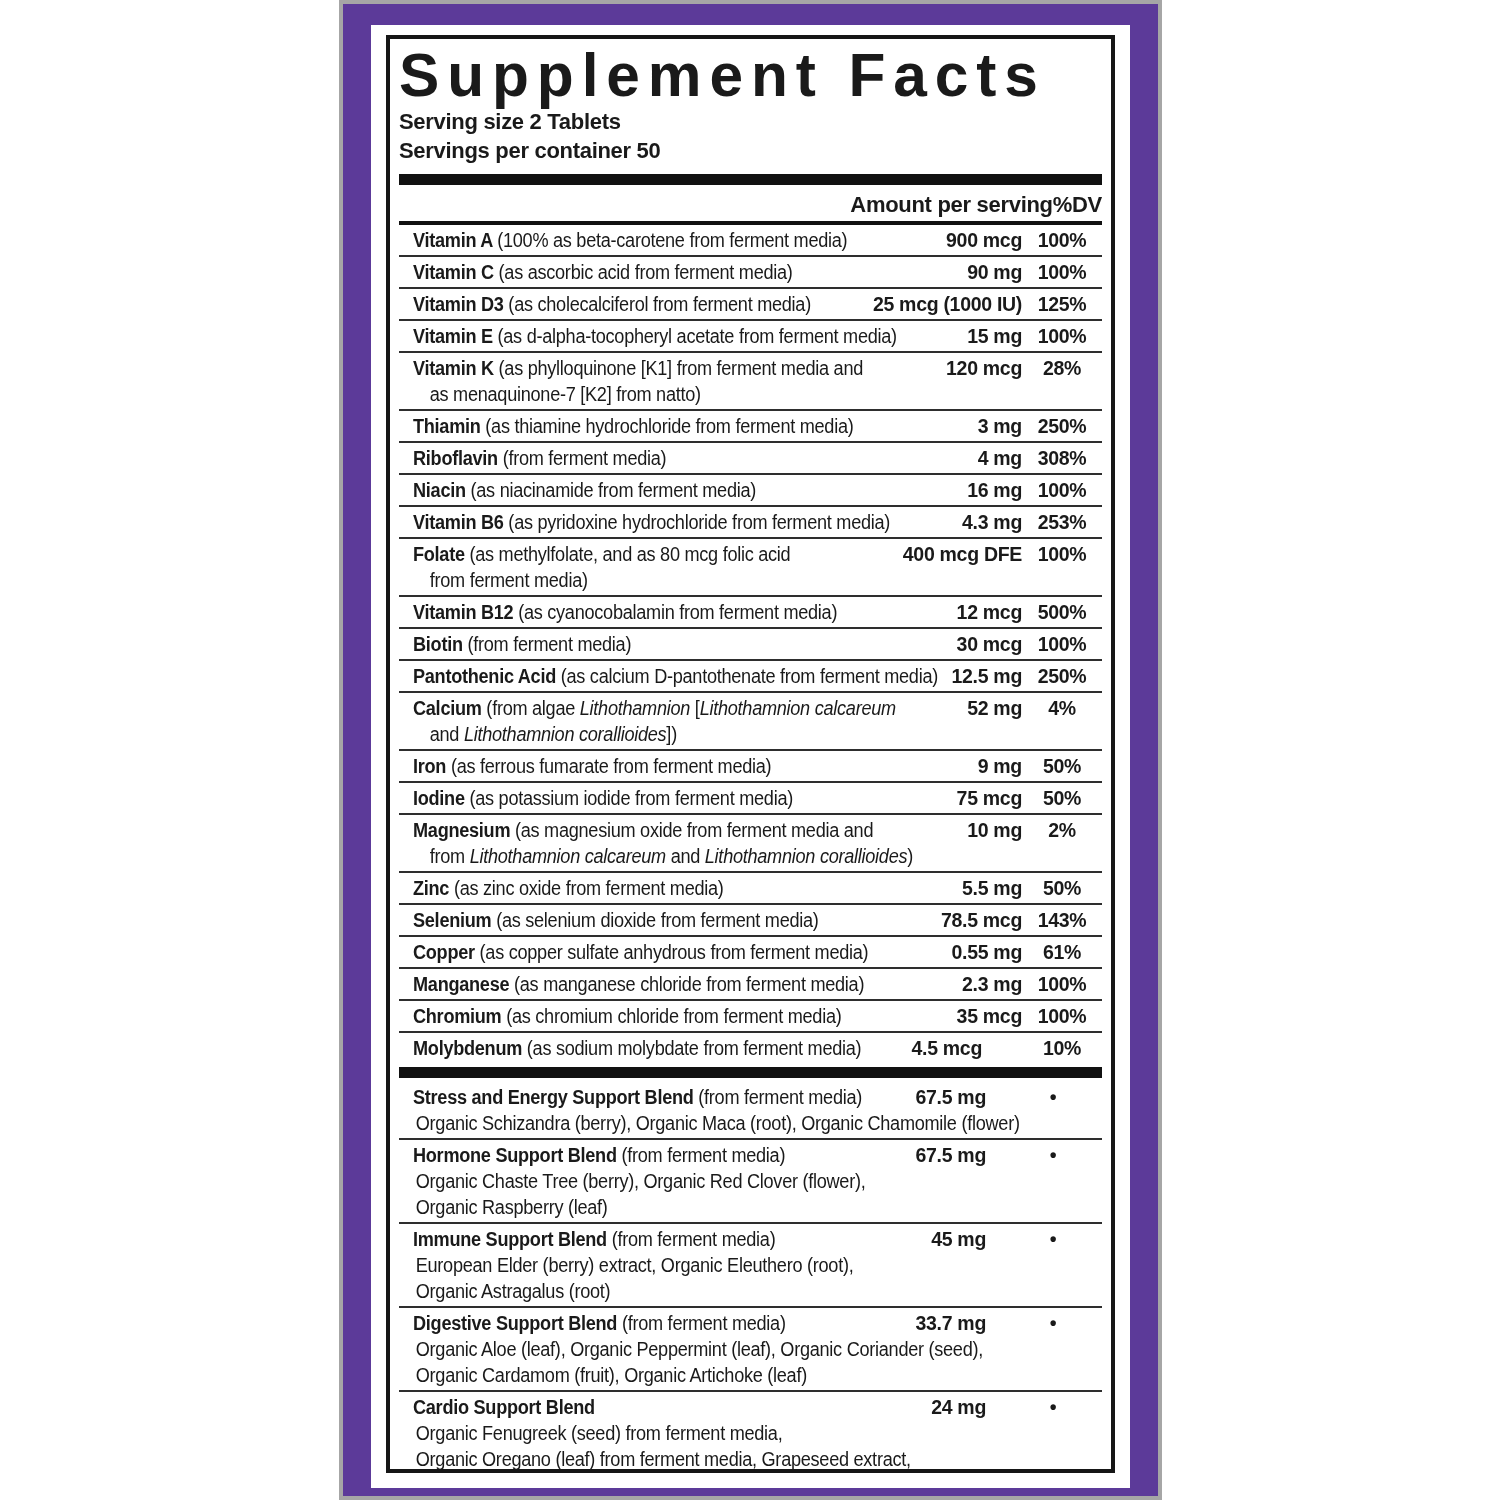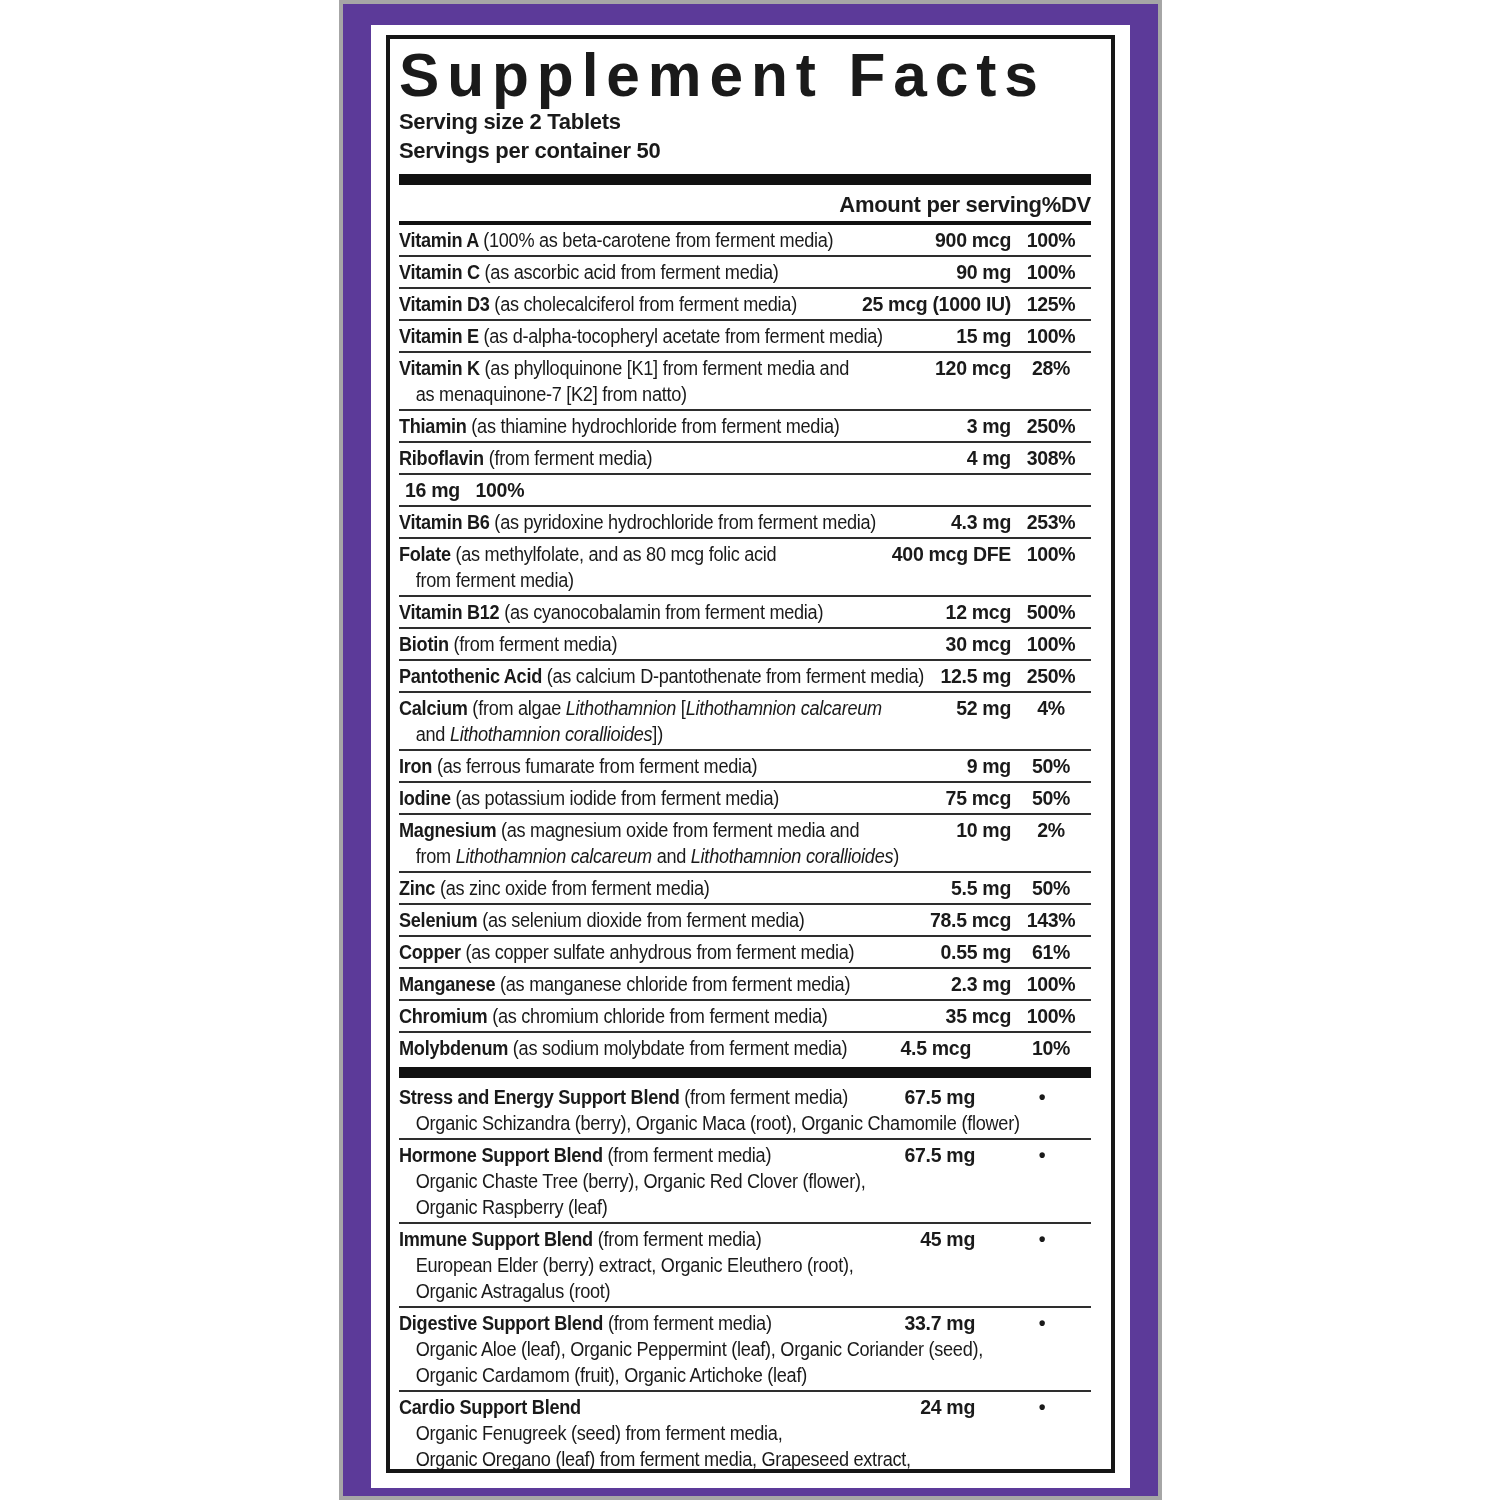--- a/index.html
+++ b/index.html
@@ -1,34 +1,34 @@
 <!DOCTYPE html>
 <html><head>
 <meta charset="utf-8">
 <style>
   html,body{margin:0;padding:0;background:#ffffff;width:1500px;height:1500px;overflow:hidden;
     font-family:"Liberation Sans",sans-serif;color:#1a1a1a;}
   .frame{position:absolute;left:339px;top:0;width:823px;height:1500px;background:#5c3a99;
     border:4px solid #a6a6a6;box-sizing:border-box;}
   .inner{position:absolute;left:28px;right:28px;top:21px;bottom:8px;background:#ffffff;}
   .panel{position:absolute;left:15px;right:15px;top:10px;bottom:15px;border:4px solid #161616;
-    box-sizing:border-box;padding:4px 20px 0 9px;background:#ffffff;overflow:hidden;}
+    box-sizing:border-box;padding:4px 9px 0 9px;background:#ffffff;overflow:hidden;}
   .title{font-weight:bold;font-size:61px;line-height:64px;letter-spacing:8px;white-space:nowrap;
     transform:scaleX(0.99);transform-origin:0 50%;}
   .serv{font-weight:bold;font-size:22px;line-height:29px;letter-spacing:-0.3px;}
   .bar{height:11px;background:#111;}
   .bar-top{margin:9px 0 5px 0;}
   .bar-mid{margin:4px 0 4px 0;}
   .colhdr{display:flex;justify-content:flex-end;font-weight:bold;font-size:22px;
     line-height:30px;border-bottom:4px solid #111;padding-bottom:1px;letter-spacing:-0.3px;}
   .rows{width:100%;}
   .nrow{display:flex;align-items:flex-start;border-bottom:2px solid #2e2e2e;
     padding:2px 0;font-size:19.5px;line-height:26px;letter-spacing:-0.3px;}
   .nrow:last-child{border-bottom:none;gap:40px;}
-  .nmain{flex:1 1 auto;min-width:0;}
+  .nmain{flex:1 1 auto;min-width:0;margin-left:14px;}
   .nline,.ncont{white-space:nowrap;transform:scaleX(0.93);transform-origin:0 50%;}
   .ncont{padding-left:18px;}
   .nm{font-weight:bold;}
   .it{font-style:italic;}
   .amt{font-weight:bold;white-space:nowrap;text-align:center;padding-left:6px;}
   .dv{font-weight:bold;width:80px;flex:0 0 80px;text-align:center;box-sizing:border-box;}
   .dv.bul{padding-right:18px;}
   .brow{border-bottom:2px solid #2e2e2e;padding:2px 0;font-size:19.5px;line-height:26px;letter-spacing:-0.3px;}
   .brow:last-child{border-bottom:none;}
   .bline{display:flex;align-items:flex-start;gap:36px;}
@@ -93,20 +93,23 @@
             <div class="dv">250%</div>
           </div>
           <div class="nrow">
             <div class="nmain">
               <div class="nline"><span class="nm">Riboflavin </span><span class="ds">(from ferment media)</span></div>
             </div>
             <div class="amt">4 mg</div>
             <div class="dv">308%</div>
           </div>
           <div class="nrow">
+            <div class="nmain">
+              <div class="nline"><span class="nm">Niacin </span><span class="ds">(as niacinamide from ferment media)</span></div>
+            </div>
             <div class="amt">16 mg</div>
             <div class="dv">100%</div>
           </div>
           <div class="nrow">
             <div class="nmain">
               <div class="nline"><span class="nm">Vitamin B6 </span><span class="ds">(as pyridoxine hydrochloride from ferment media)</span></div>
             </div>
             <div class="amt">4.3 mg</div>
             <div class="dv">253%</div>
           </div>

